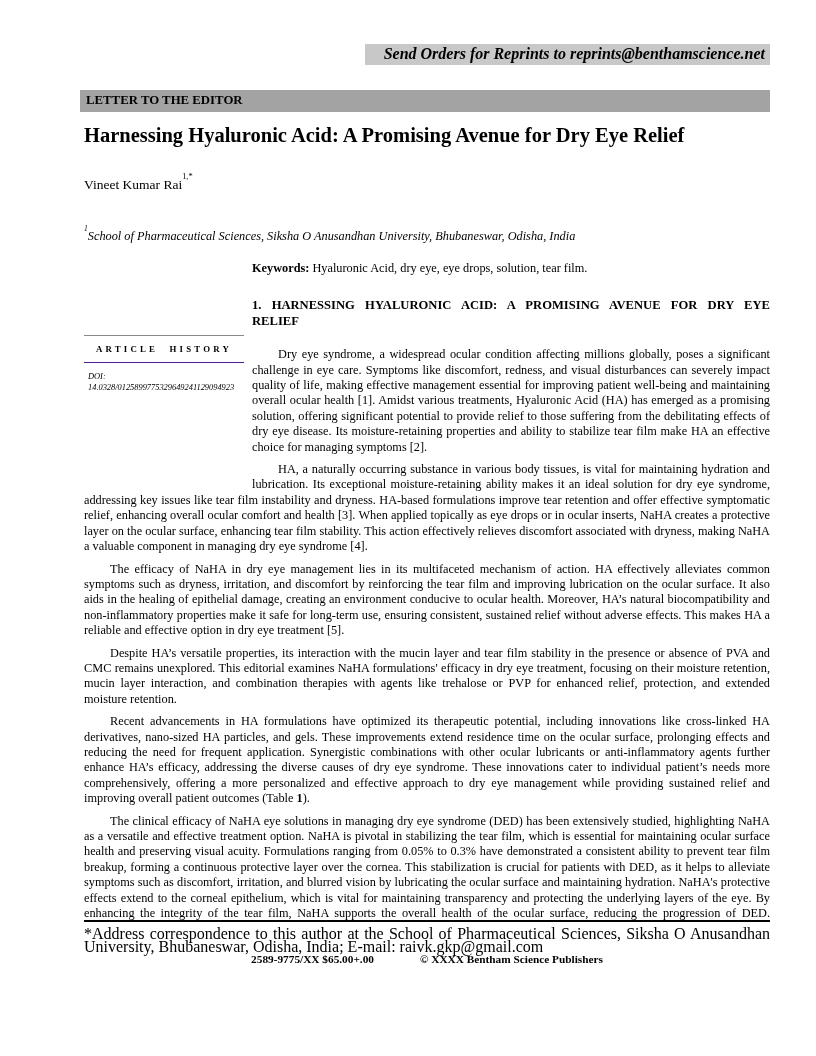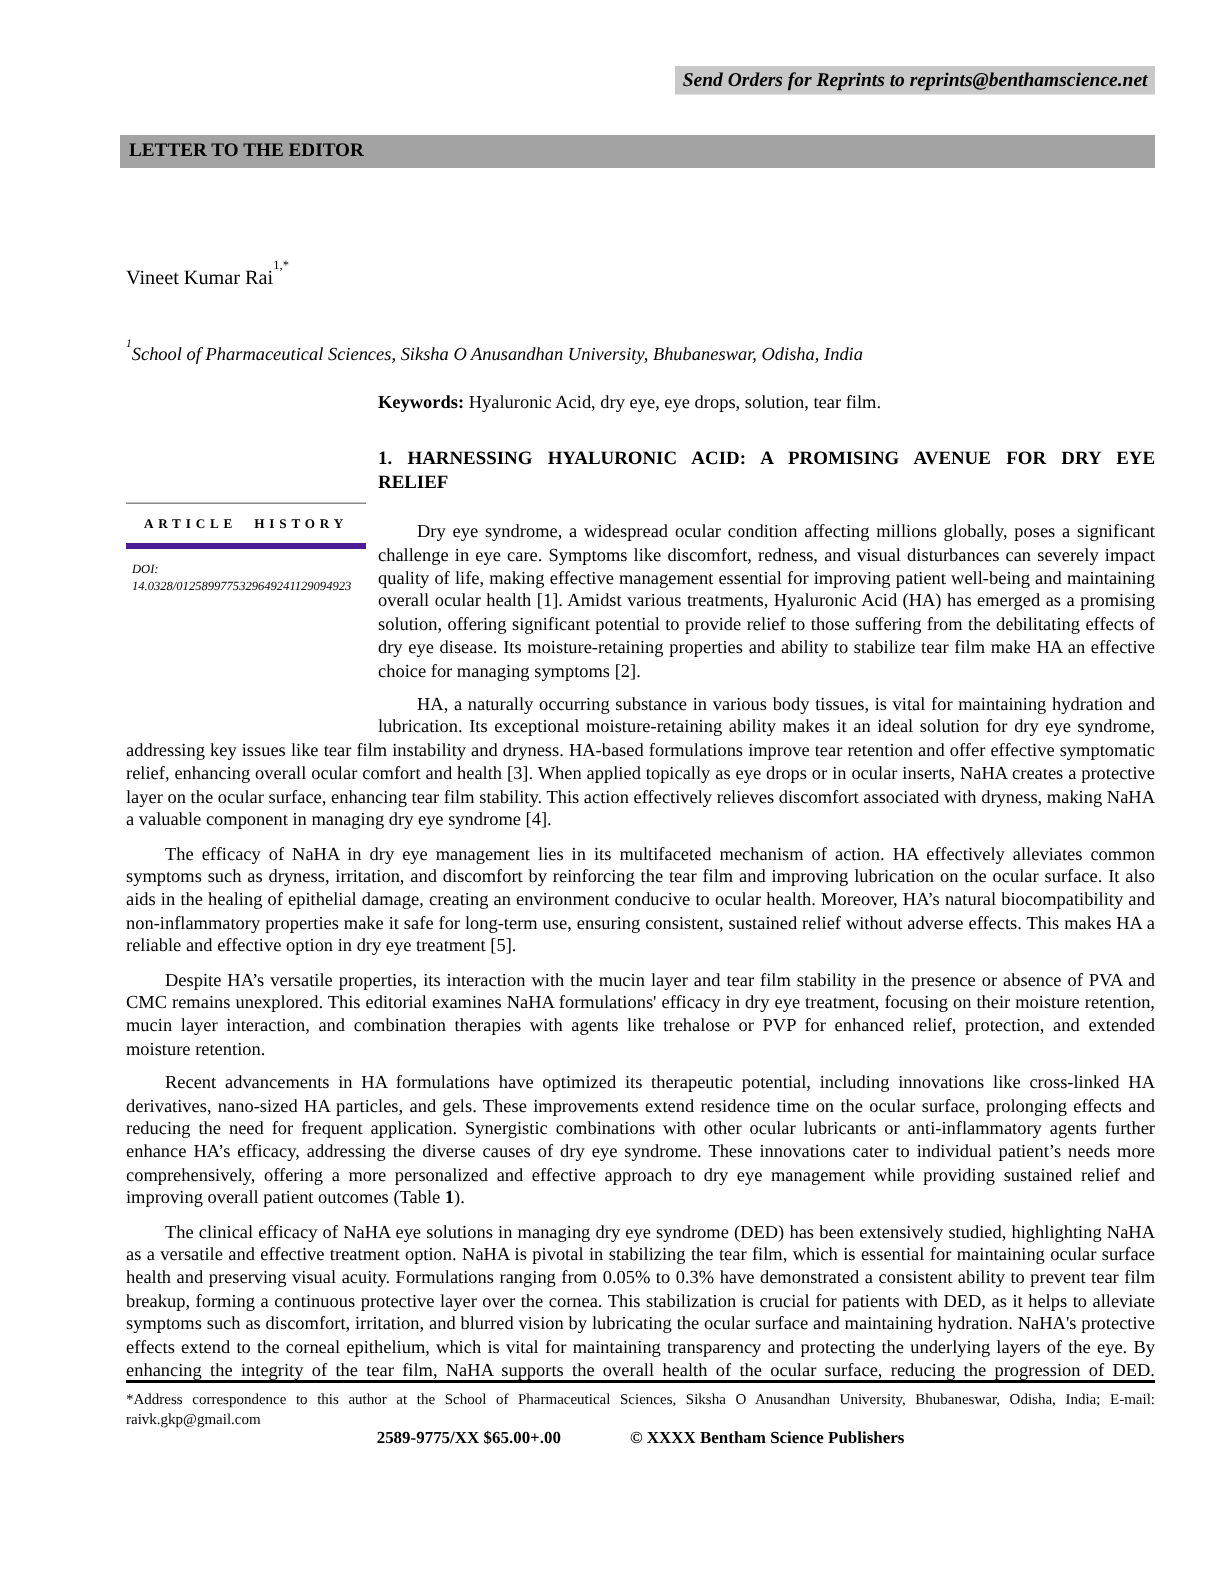--- a/index.html
+++ b/index.html
@@ -17,22 +17,22 @@
   .reprint-bar {
     position: absolute;
     top: 44px;
     right: 46px;
   }
   .reprint-bar span {
     display: inline-block;
     background: #c8c8c8;
     font-weight: bold;
     font-style: italic;
-    font-size: 13px;
-    padding: 1px 5px 2px 5px;
+    font-size: 16px;
+    padding: 1px 5px 2px 19px;
   }
   .journal-line {
     position: absolute;
     top: 65px;
     left: 84px;
     right: 46px;
     text-align: center;
     font-size: 11.2px;
     font-weight: bold;
   }
@@ -94,21 +94,21 @@
   }
   .history-float {
     float: left;
     width: 160px;
     height: 220px;
     margin-right: 8px;
   }
   .history-box { margin-top: 74px; width: 160px; }
   .history-heading {
     border-top: 1px solid #8a8a8a;
-    border-bottom: 4px solid #4c1d95;
+    border-bottom: 1px solid #4c1d95;
     text-align: center;
     font-weight: bold;
     font-size: 8.8px;
     letter-spacing: 3.2px;
     word-spacing: 6px;
     padding: 6px 0 5px 0;
   }
   .history-dates {
     margin-top: 9px;
     padding-left: 4px;
@@ -143,21 +143,21 @@
   
   .footer {
     position: absolute;
     top: 920px;
     left: 84px;
     width: 686px;
   }
   .footer-rule { border-top: 2.5px solid #000; }
   .correspondence {
     margin-top: 5px;
-    font-size: 10px;
+    font-size: 16px;
     line-height: 13.2px;
     text-align: justify;
   }
   .footer-line {
     display: flex;
     justify-content: center;
     gap: 46px;
     font-size: 11.3px;
     font-weight: bold;
   }
@@ -167,20 +167,21 @@
 
 <div class="page">
 
   <div class="reprint-bar">
     <span>Send Orders for Reprints to reprints@benthamscience.net</span>
   </div>
 
 
   <div class="letter-bar">LETTER TO THE EDITOR</div>
 
+  <h1 class="article-title">Harnessing Hyaluronic Acid: A Promising Avenue for Dry Eye Relief</h1>
 
   <div class="author-line">
     <span>Vineet Kumar Rai</span><sup>1,*</sup>
   </div>
 
   <div class="affiliation-line">
     <sup>1</sup><span>School of Pharmaceutical Sciences, Siksha O Anusandhan University, Bhubaneswar, Odisha, India</span>
   </div>
 
   <div class="main">

